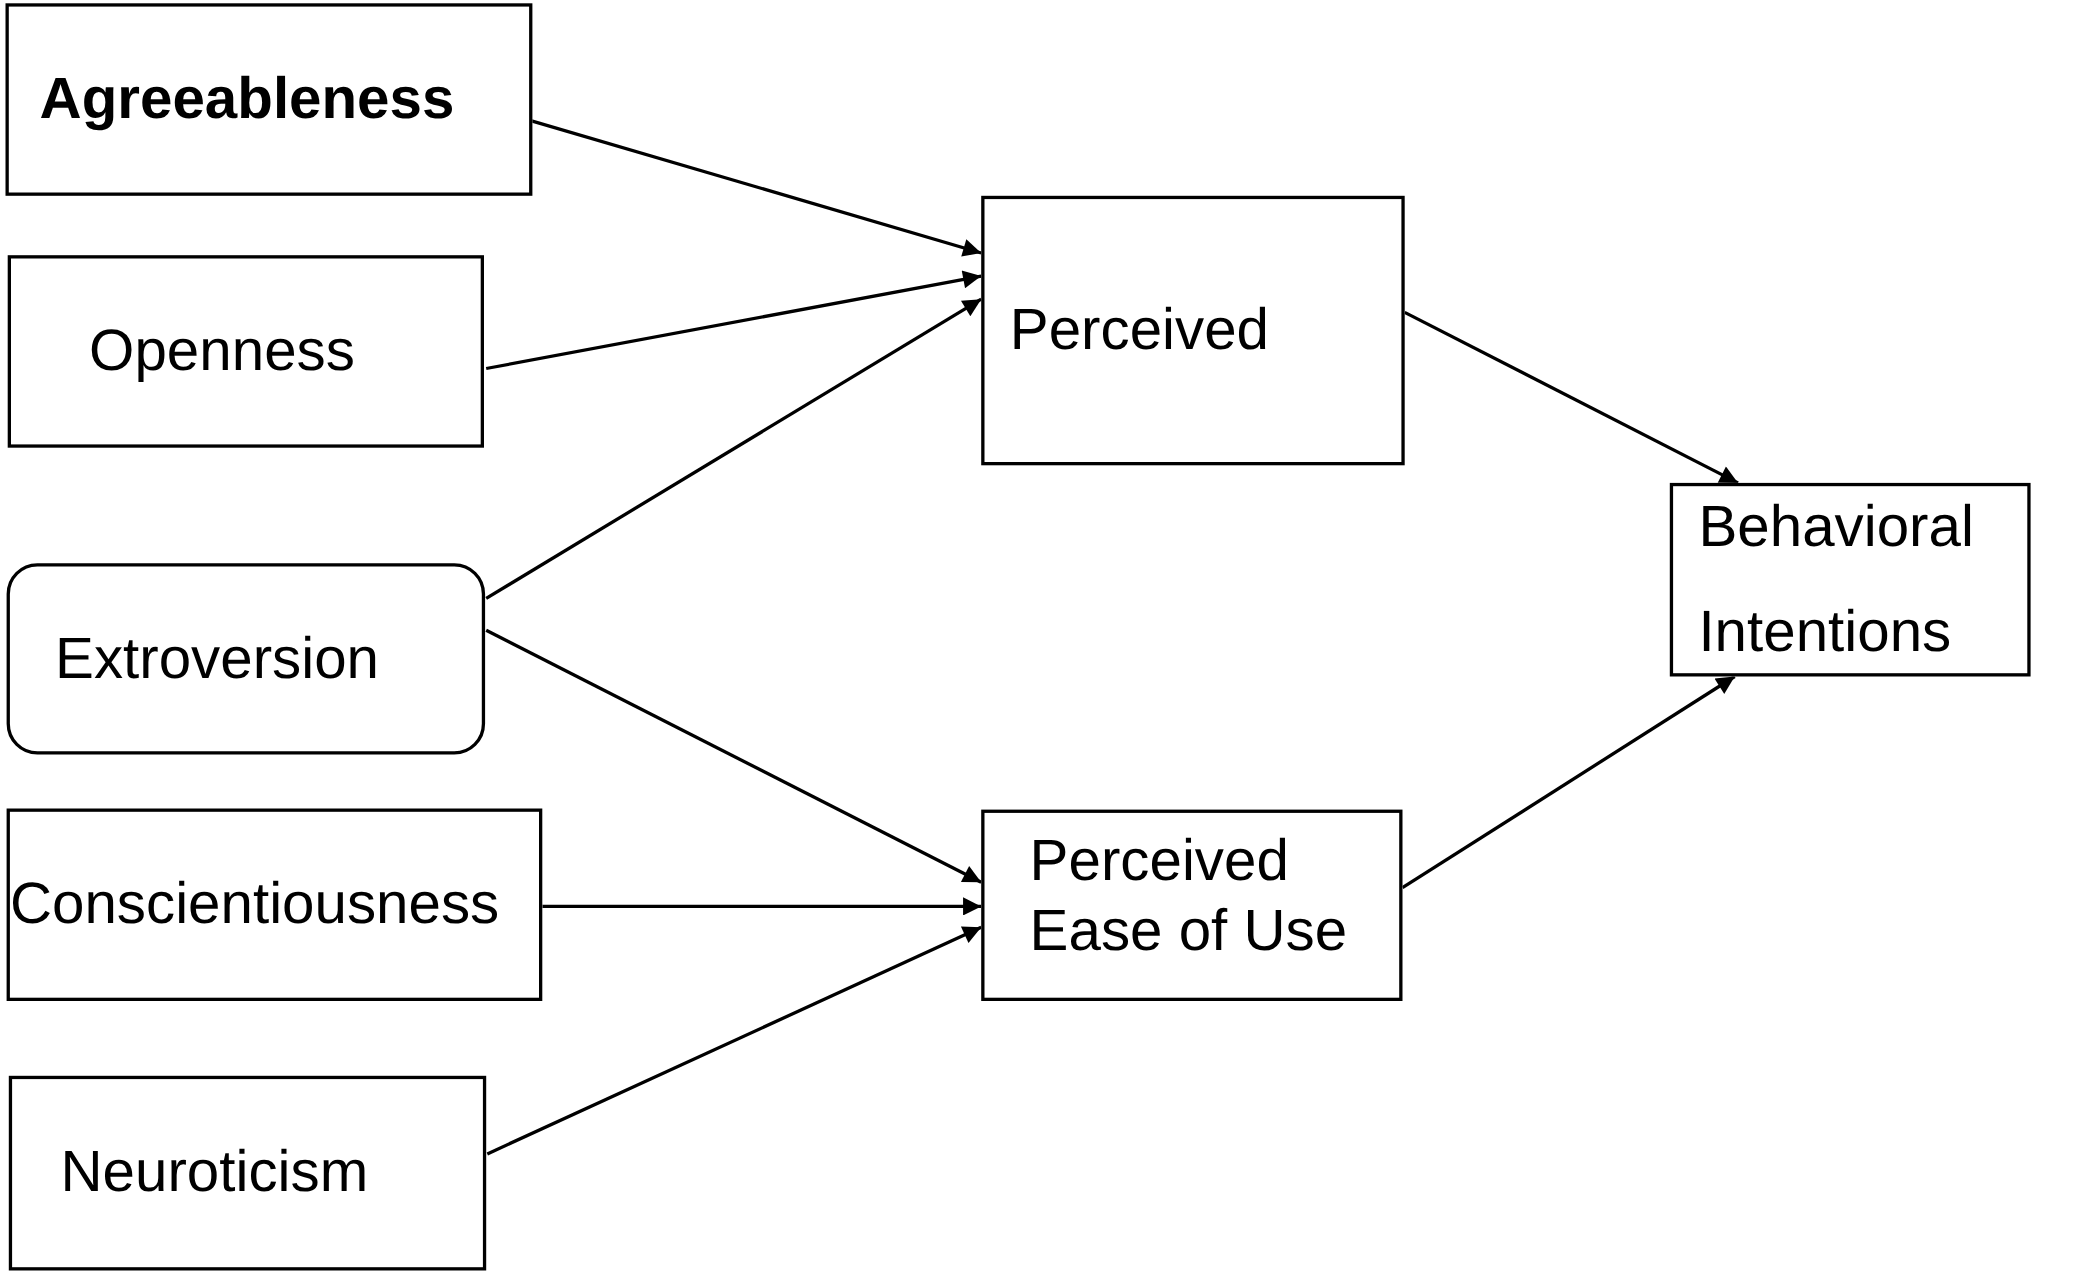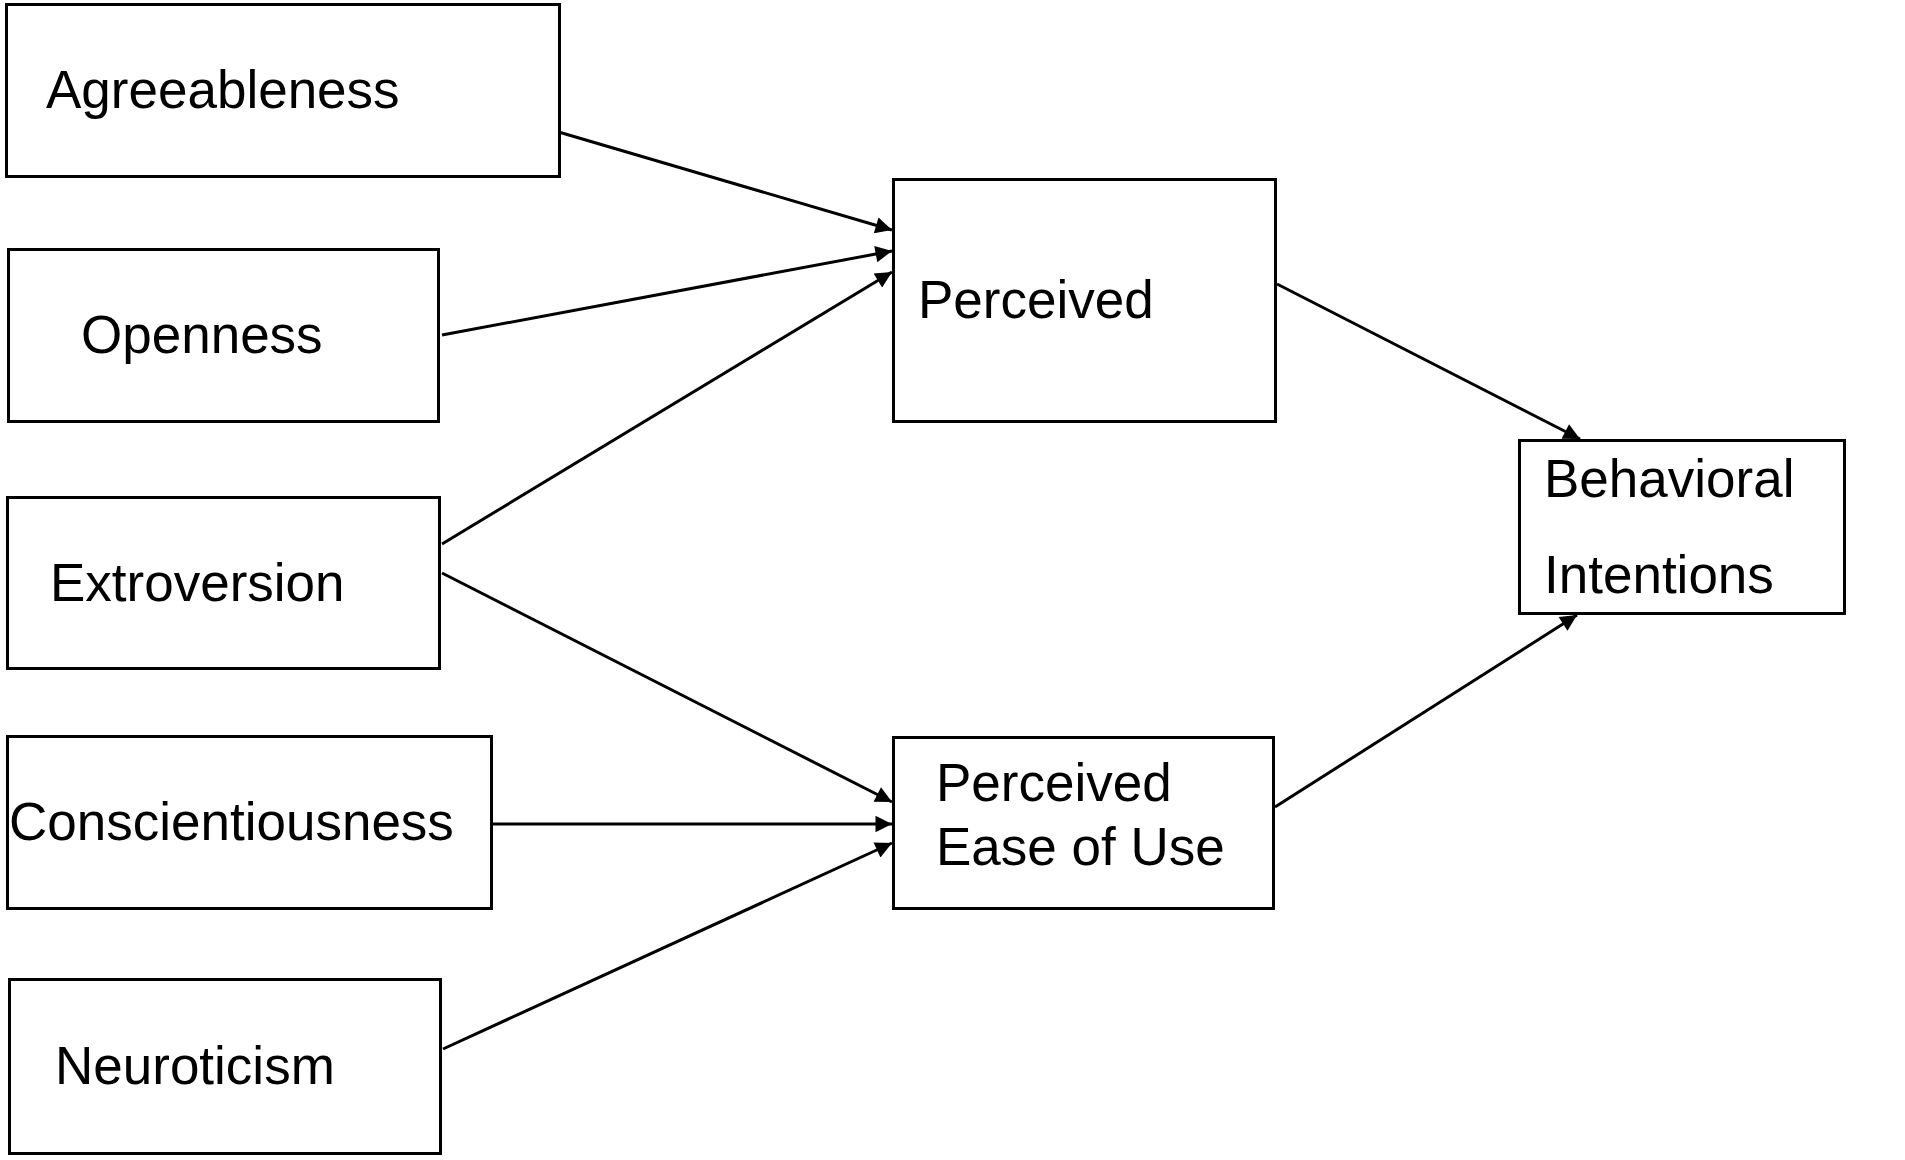--- a/index.html
+++ b/index.html
@@ -27,23 +27,23 @@
     display: flex;
     flex-direction: column;
     justify-content: center;
     font-size: 53px;
     line-height: 1.25;
     white-space: nowrap;
   }
   .node span { display: block; }
 
   
-  .node-agreeableness      { left: 5px;   top: 3px;    width: 556px; height: 175px; padding-left: 38px; }
-  .node-openness           { left: 7px;   top: 248px;  width: 433px; height: 175px; padding-left: 71px; }
-  .node-extroversion       { left: 6px;   top: 496px;  width: 435px; height: 174px; padding-left: 41px; }
+  .node-agreeableness      { left: 5px;   top: 3px;    width: 479px; height: 175px; padding-left: 28px; font-weight: bold; }
+  .node-openness           { left: 7px;   top: 232px;  width: 433px; height: 175px; padding-left: 71px; }
+  .node-extroversion       { left: 6px;   top: 512px;  width: 435px; height: 174px; padding-left: 41px; border-radius: 28px; }
   .node-conscientiousness  { left: 6px;   top: 735px;  width: 487px; height: 175px; }
   .node-neuroticism        { left: 8px;   top: 978px;  width: 434px; height: 177px; padding-left: 44px; }
 
   
   .node-perceived-usefulness {
     left: 892px; top: 178px; width: 385px; height: 245px;
     padding-left: 23px; line-height: 1.82;
   }
   .node-perceived-ease-of-use {
     left: 892px; top: 736px; width: 383px; height: 174px;

